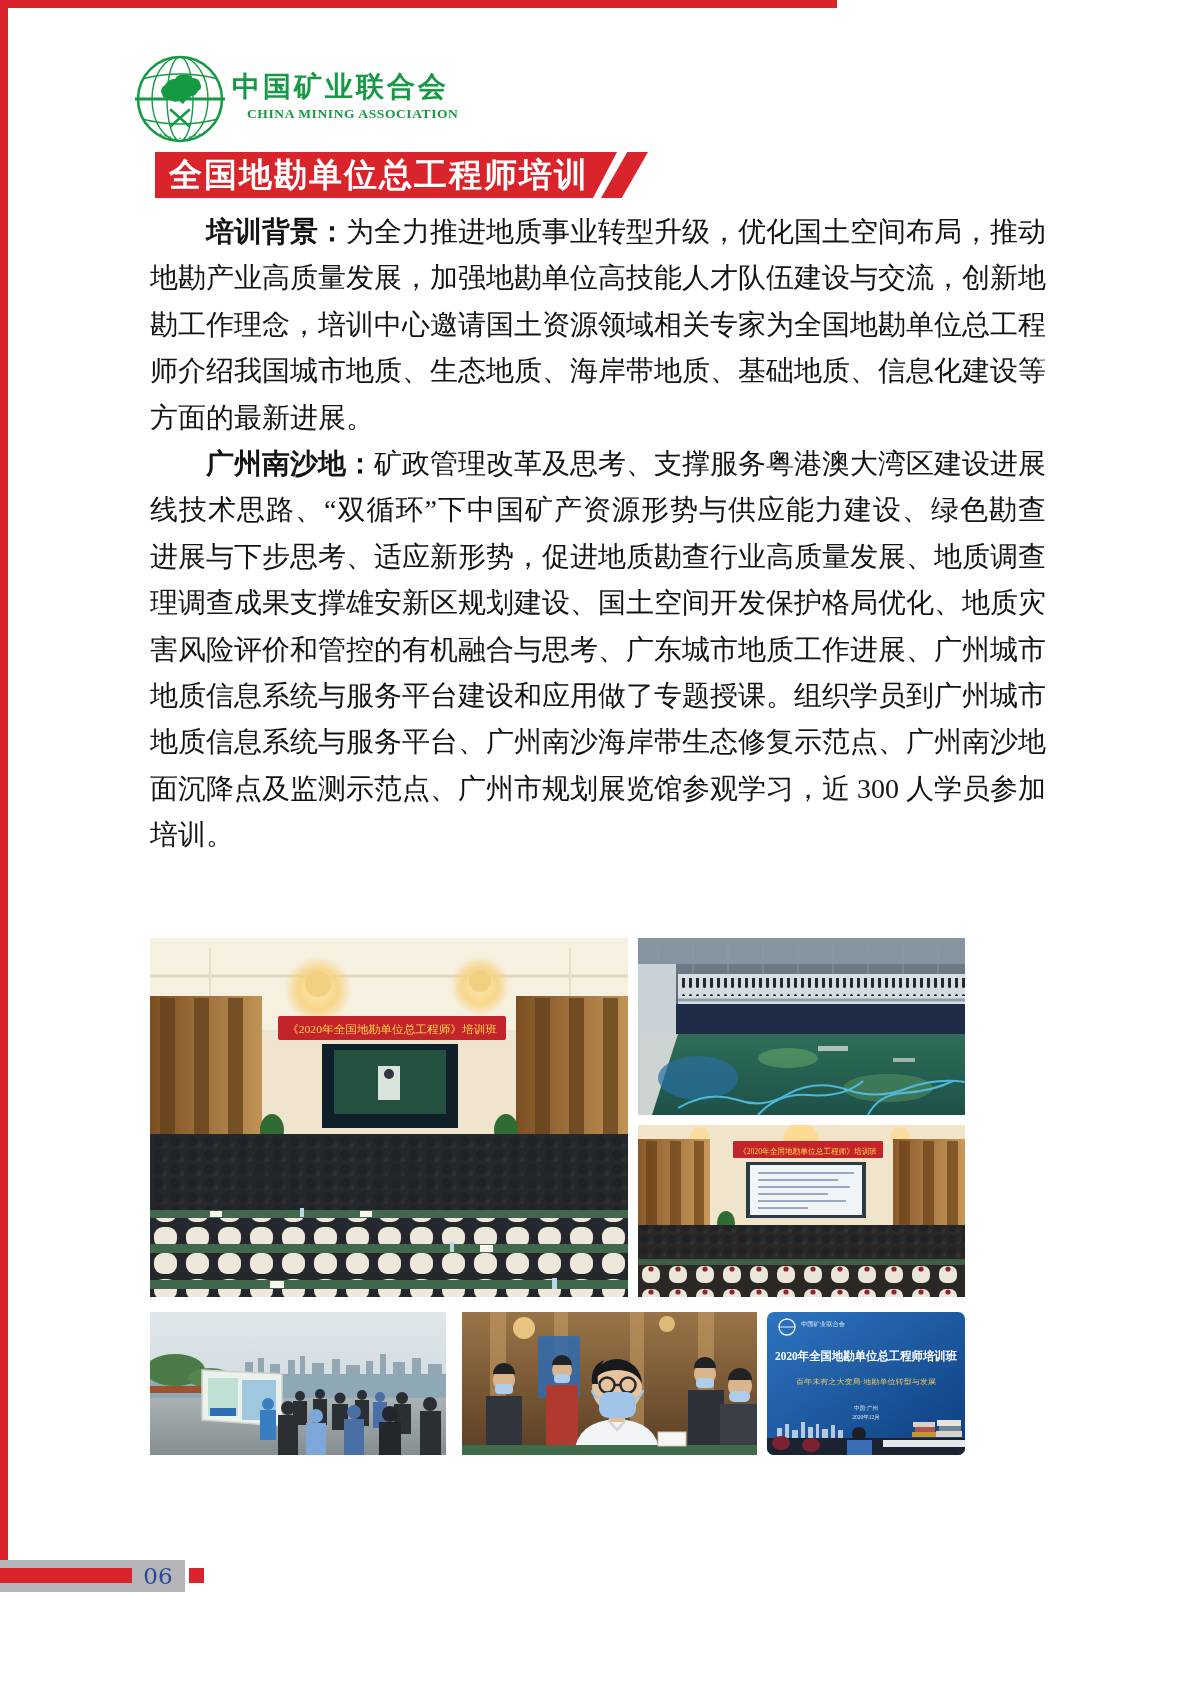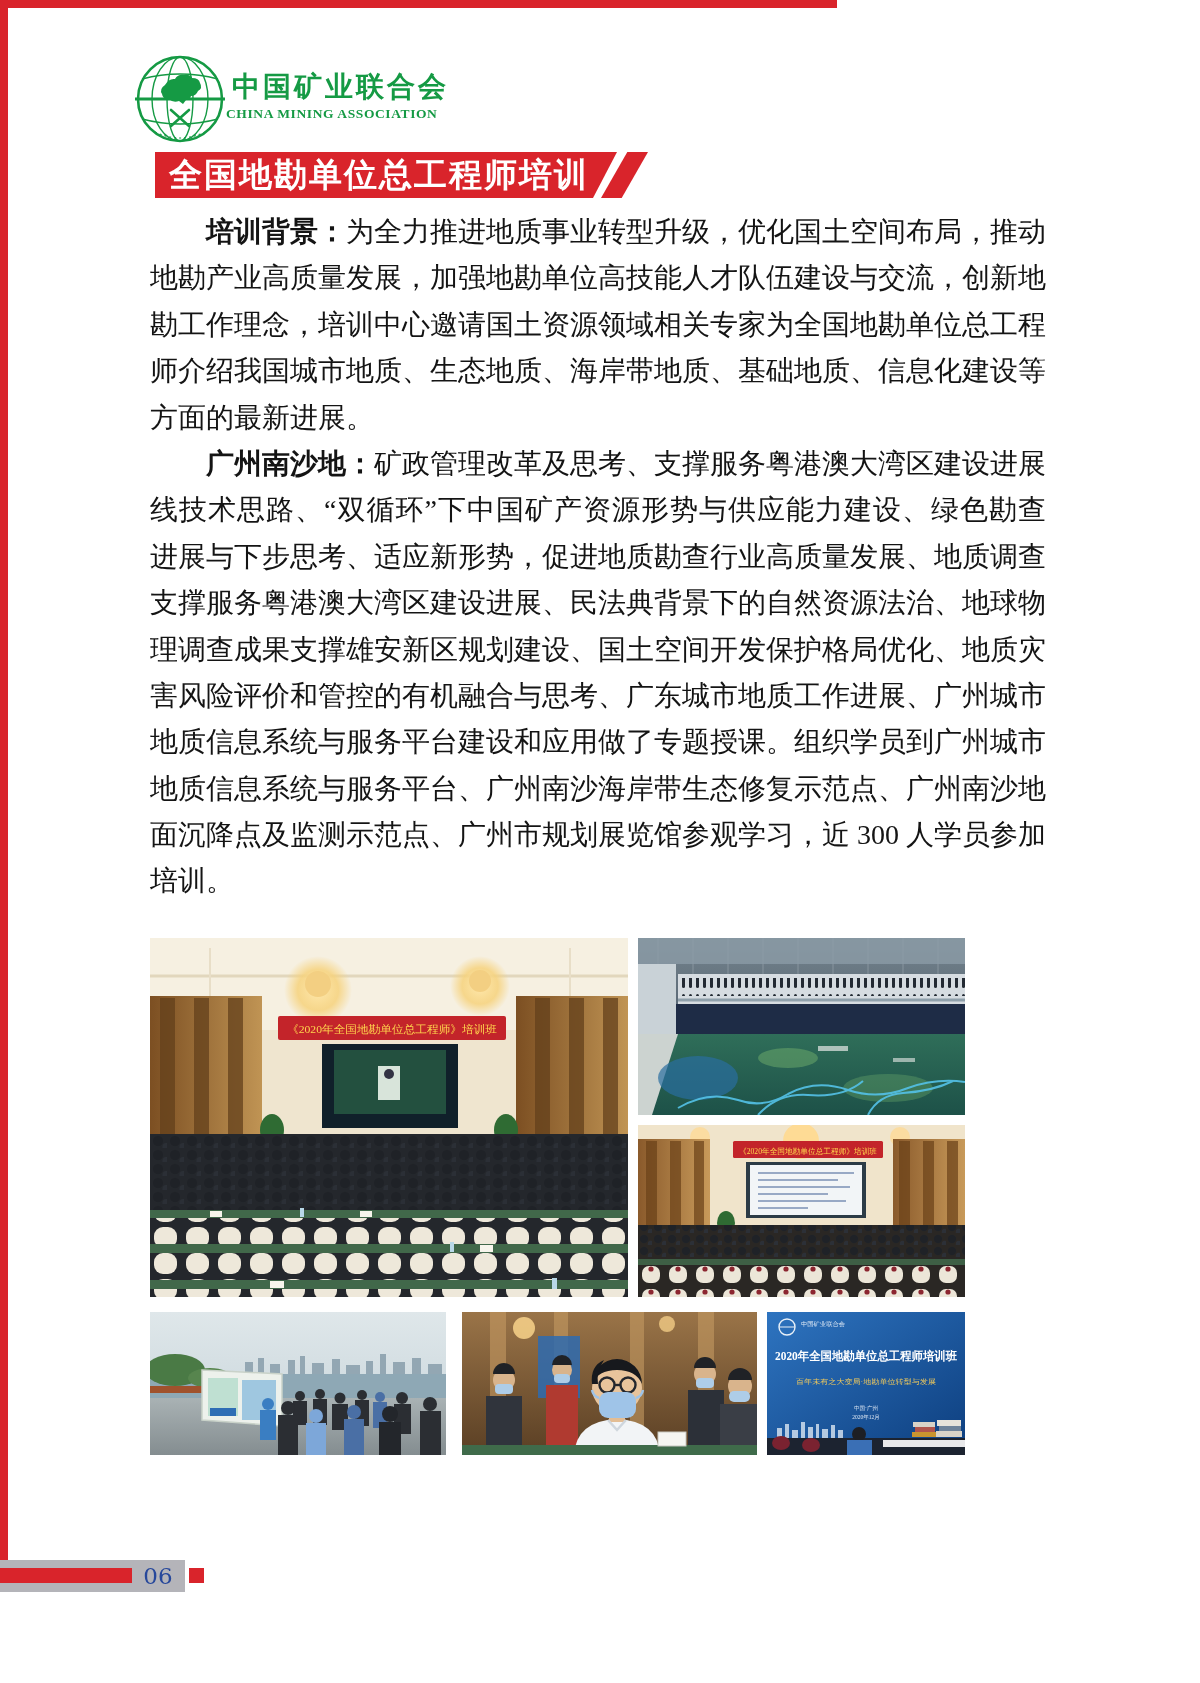--- a/index.html
+++ b/index.html
@@ -5,21 +5,21 @@
   html,body{margin:0;padding:0;background:#fff;}
   .page{position:relative;width:1104px;height:1683px;background:#fff;overflow:hidden;
         font-family:"Liberation Serif","DejaVu Serif",serif;}
   .frame-top{position:absolute;left:0;top:0;width:837px;height:8px;background:#d9242b;}
   .frame-left{position:absolute;left:0;top:0;width:8px;height:1560px;background:#d9242b;}
 
   
   .logo{position:absolute;left:135px;top:52px;width:90px;height:98px;}
   .org-cn{position:absolute;left:232px;top:68px;font-family:"DejaVu Serif",serif;
           font-weight:bold;color:#159a44;font-size:28px;letter-spacing:3px;}
-  .org-en{position:absolute;left:226px;top:106px;font-family:"Liberation Serif",serif;
+  .org-en{position:absolute;left:247px;top:106px;font-family:"Liberation Serif",serif;
           font-weight:bold;color:#159a44;font-size:13.5px;letter-spacing:0.6px;}
 
   
   .banner{position:absolute;left:155px;top:152px;width:462px;height:46px;background:#d9242b;
           clip-path:polygon(0 0,100% 0,calc(100% - 24px) 100%,0 100%);
           color:#fff;font-family:"Liberation Sans","DejaVu Sans",sans-serif;font-weight:bold;
           font-size:33px;line-height:46px;padding-left:14px;box-sizing:border-box;letter-spacing:2px;}
   .banner-tail{position:absolute;left:601px;top:152px;width:47px;height:46px;background:#d9242b;
           clip-path:polygon(56% 0,100% 0,44% 100%,0 100%);}
 
@@ -31,21 +31,21 @@
   .lbl{font-weight:bold;}
 
   
   .ph{position:absolute;overflow:hidden;text-align:right;}
   .ph svg{display:block;width:100%;height:100%;}
   .ph-a{left:150px;top:938px;width:478px;height:359px;}
   .ph-b{left:638px;top:938px;width:327px;height:177px;}
   .ph-c{left:638px;top:1125px;width:327px;height:172px;}
   .ph-d{left:150px;top:1312px;width:296px;height:143px;}
   .ph-e{left:462px;top:1312px;width:295px;height:143px;}
-  .ph-f{left:767px;top:1312px;width:198px;height:143px;}
+  .ph-f{left:767px;top:1312px;width:198px;height:143px;border-radius:7px;}
 
   
   .foot-gray{position:absolute;left:0;top:1560px;width:185px;height:32px;background:#b4b4b9;}
   .foot-red{position:absolute;left:0;top:1568px;width:132px;height:15px;background:#d9242b;}
   .foot-num{position:absolute;left:136px;top:1560px;width:44px;height:32px;line-height:32px;
             text-align:center;color:#27489b;font-size:23px;font-family:"DejaVu Serif",serif;}
   .foot-sq{position:absolute;left:189px;top:1568px;width:15px;height:15px;background:#d9242b;}
 </style>
 </head>
 <body>
@@ -84,21 +84,20 @@
       <div class="ln j first"><span class="lbl">培训背景：</span><span>为全力推进地质事业转型升级，优化国土空间布局，推动</span></div>
       <div class="ln j">地勘产业高质量发展，加强地勘单位高技能人才队伍建设与交流，创新地</div>
       <div class="ln j">勘工作理念，培训中心邀请国土资源领域相关专家为全国地勘单位总工程</div>
       <div class="ln j">师介绍我国城市地质、生态地质、海岸带地质、基础地质、信息化建设等</div>
       <div class="ln">方面的最新进展。</div>
     </div>
     <div>
       <div class="ln j first"><span class="lbl">广州南沙地：</span><span>矿政管理改革及思考、支撑服务粤港澳大湾区建设进展</span></div>
       <div class="ln j">线技术思路、“双循环”下中国矿产资源形势与供应能力建设、绿色勘查</div>
       <div class="ln j">进展与下步思考、适应新形势，促进地质勘查行业高质量发展、地质调查</div>
-      <div class="ln j">支撑服务粤港澳大湾区建设进展、民法典背景下的自然资源法治、地球物</div>
       <div class="ln j">理调查成果支撑雄安新区规划建设、国土空间开发保护格局优化、地质灾</div>
       <div class="ln j">害风险评价和管控的有机融合与思考、广东城市地质工作进展、广州城市</div>
       <div class="ln j">地质信息系统与服务平台建设和应用做了专题授课。组织学员到广州城市</div>
       <div class="ln j">地质信息系统与服务平台、广州南沙海岸带生态修复示范点、广州南沙地</div>
       <div class="ln j">面沉降点及监测示范点、广州市规划展览馆参观学习，近 300 人学员参加</div>
       <div class="ln">培训。</div>
     </div>
   </div>
 
   <div class="ph ph-a">

